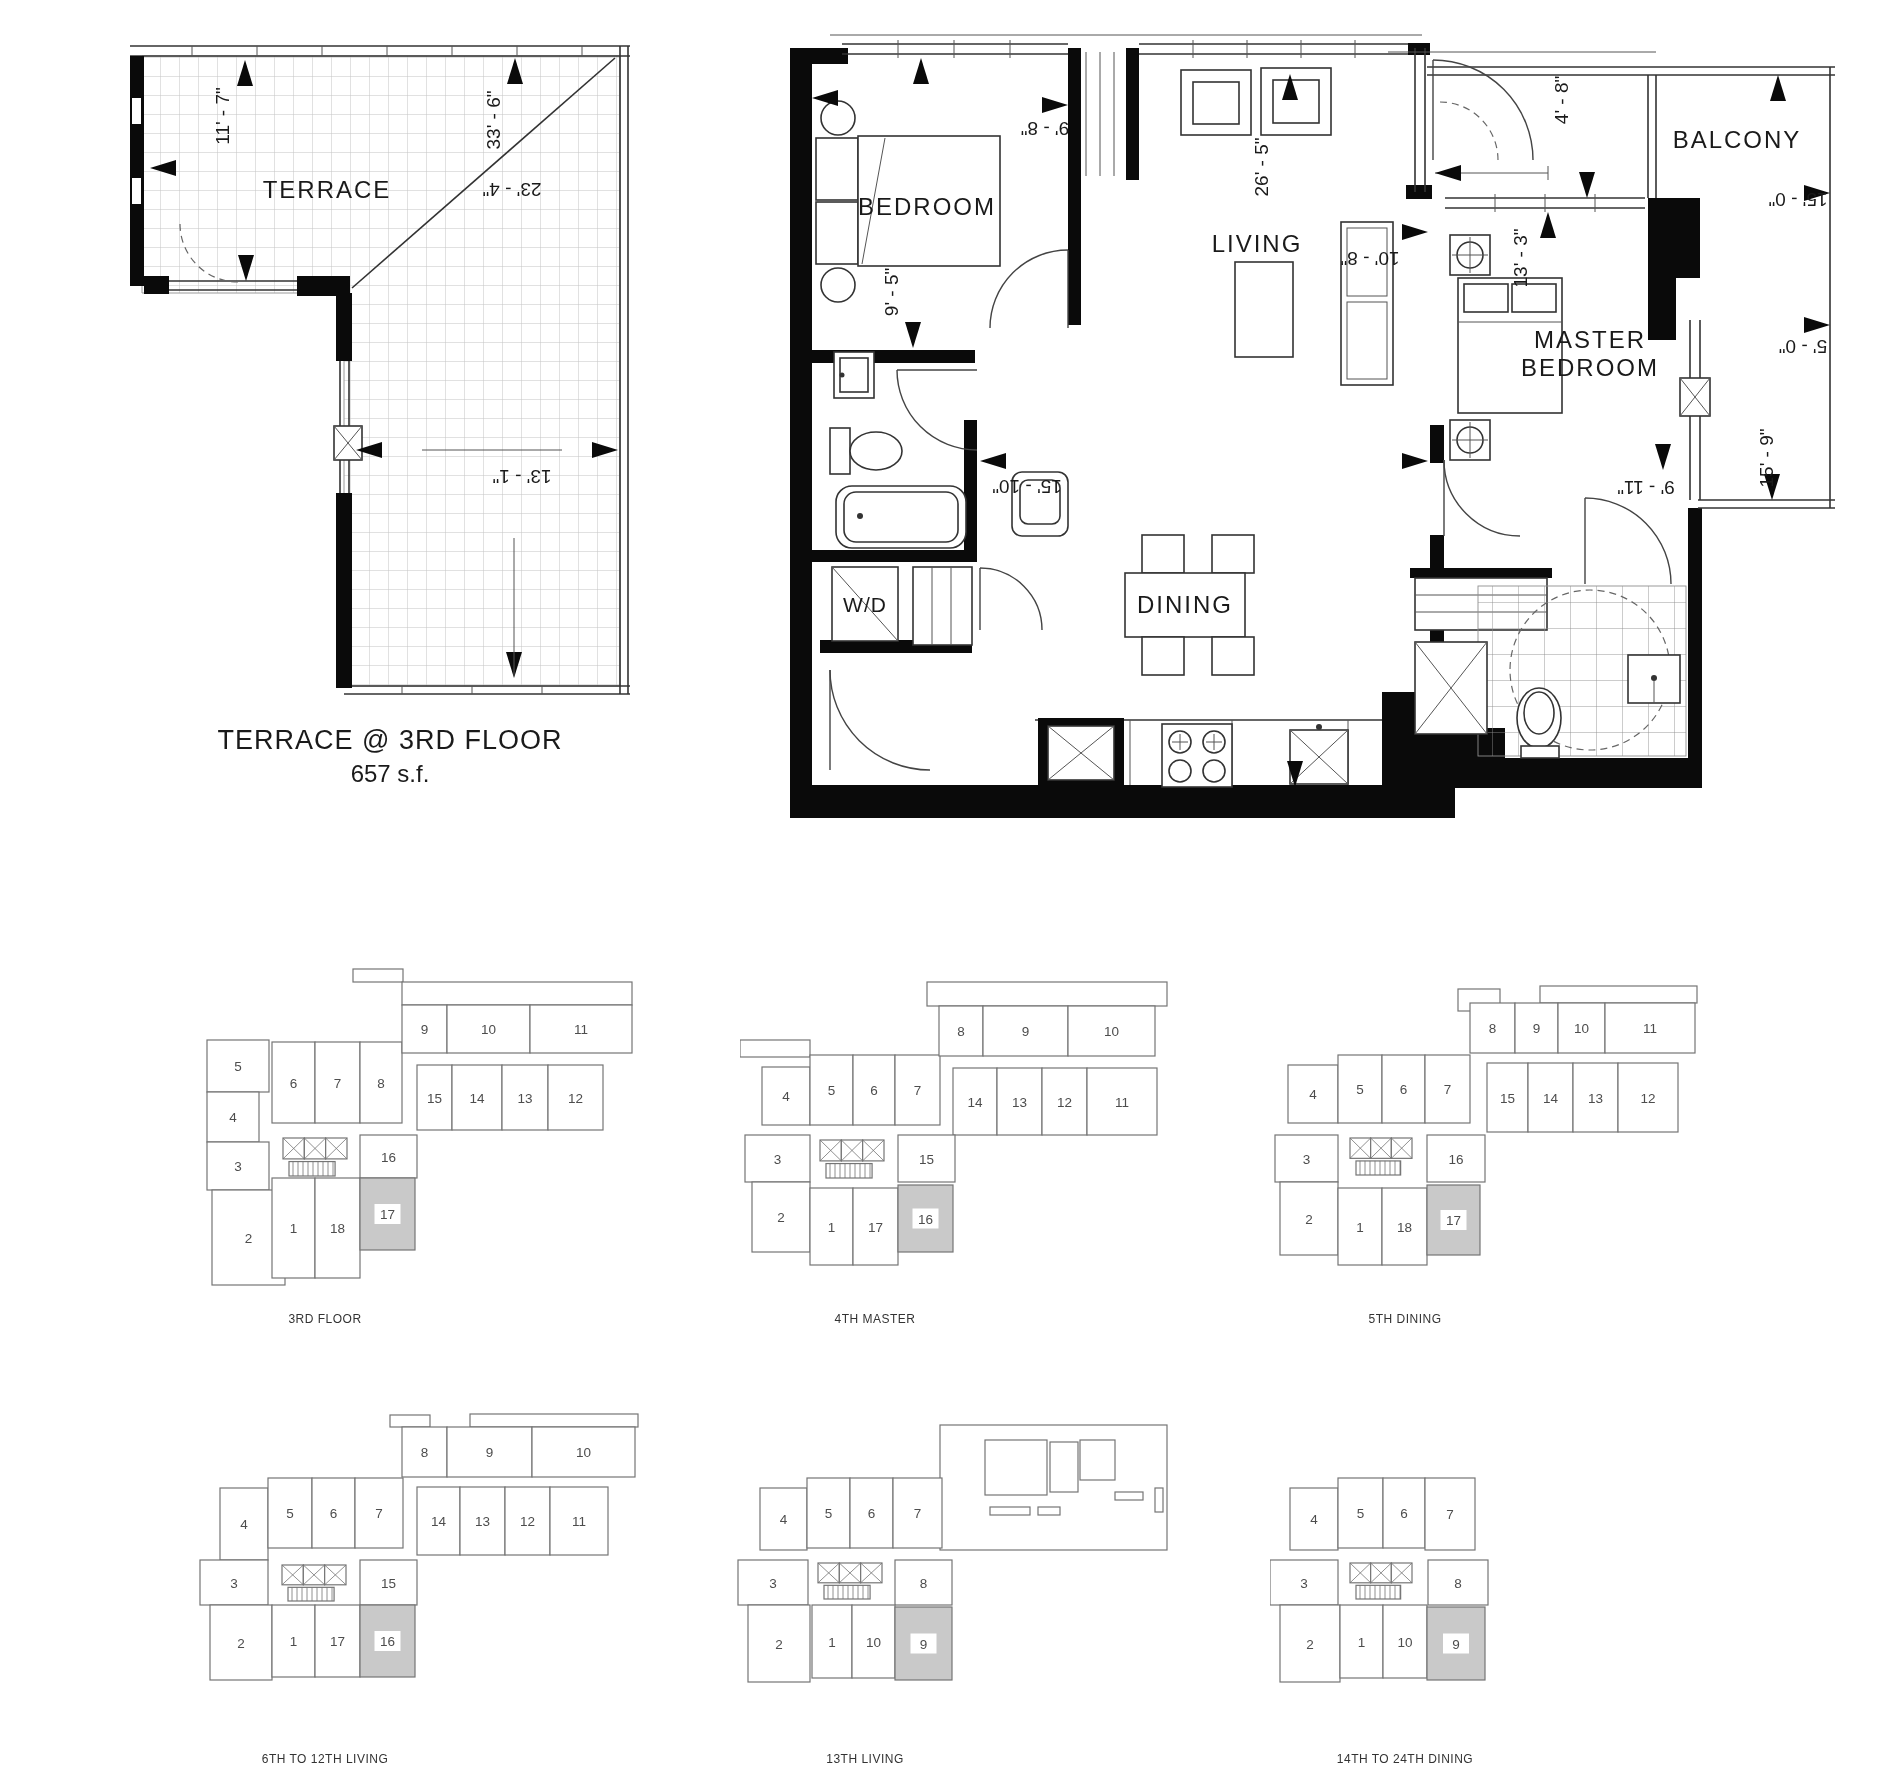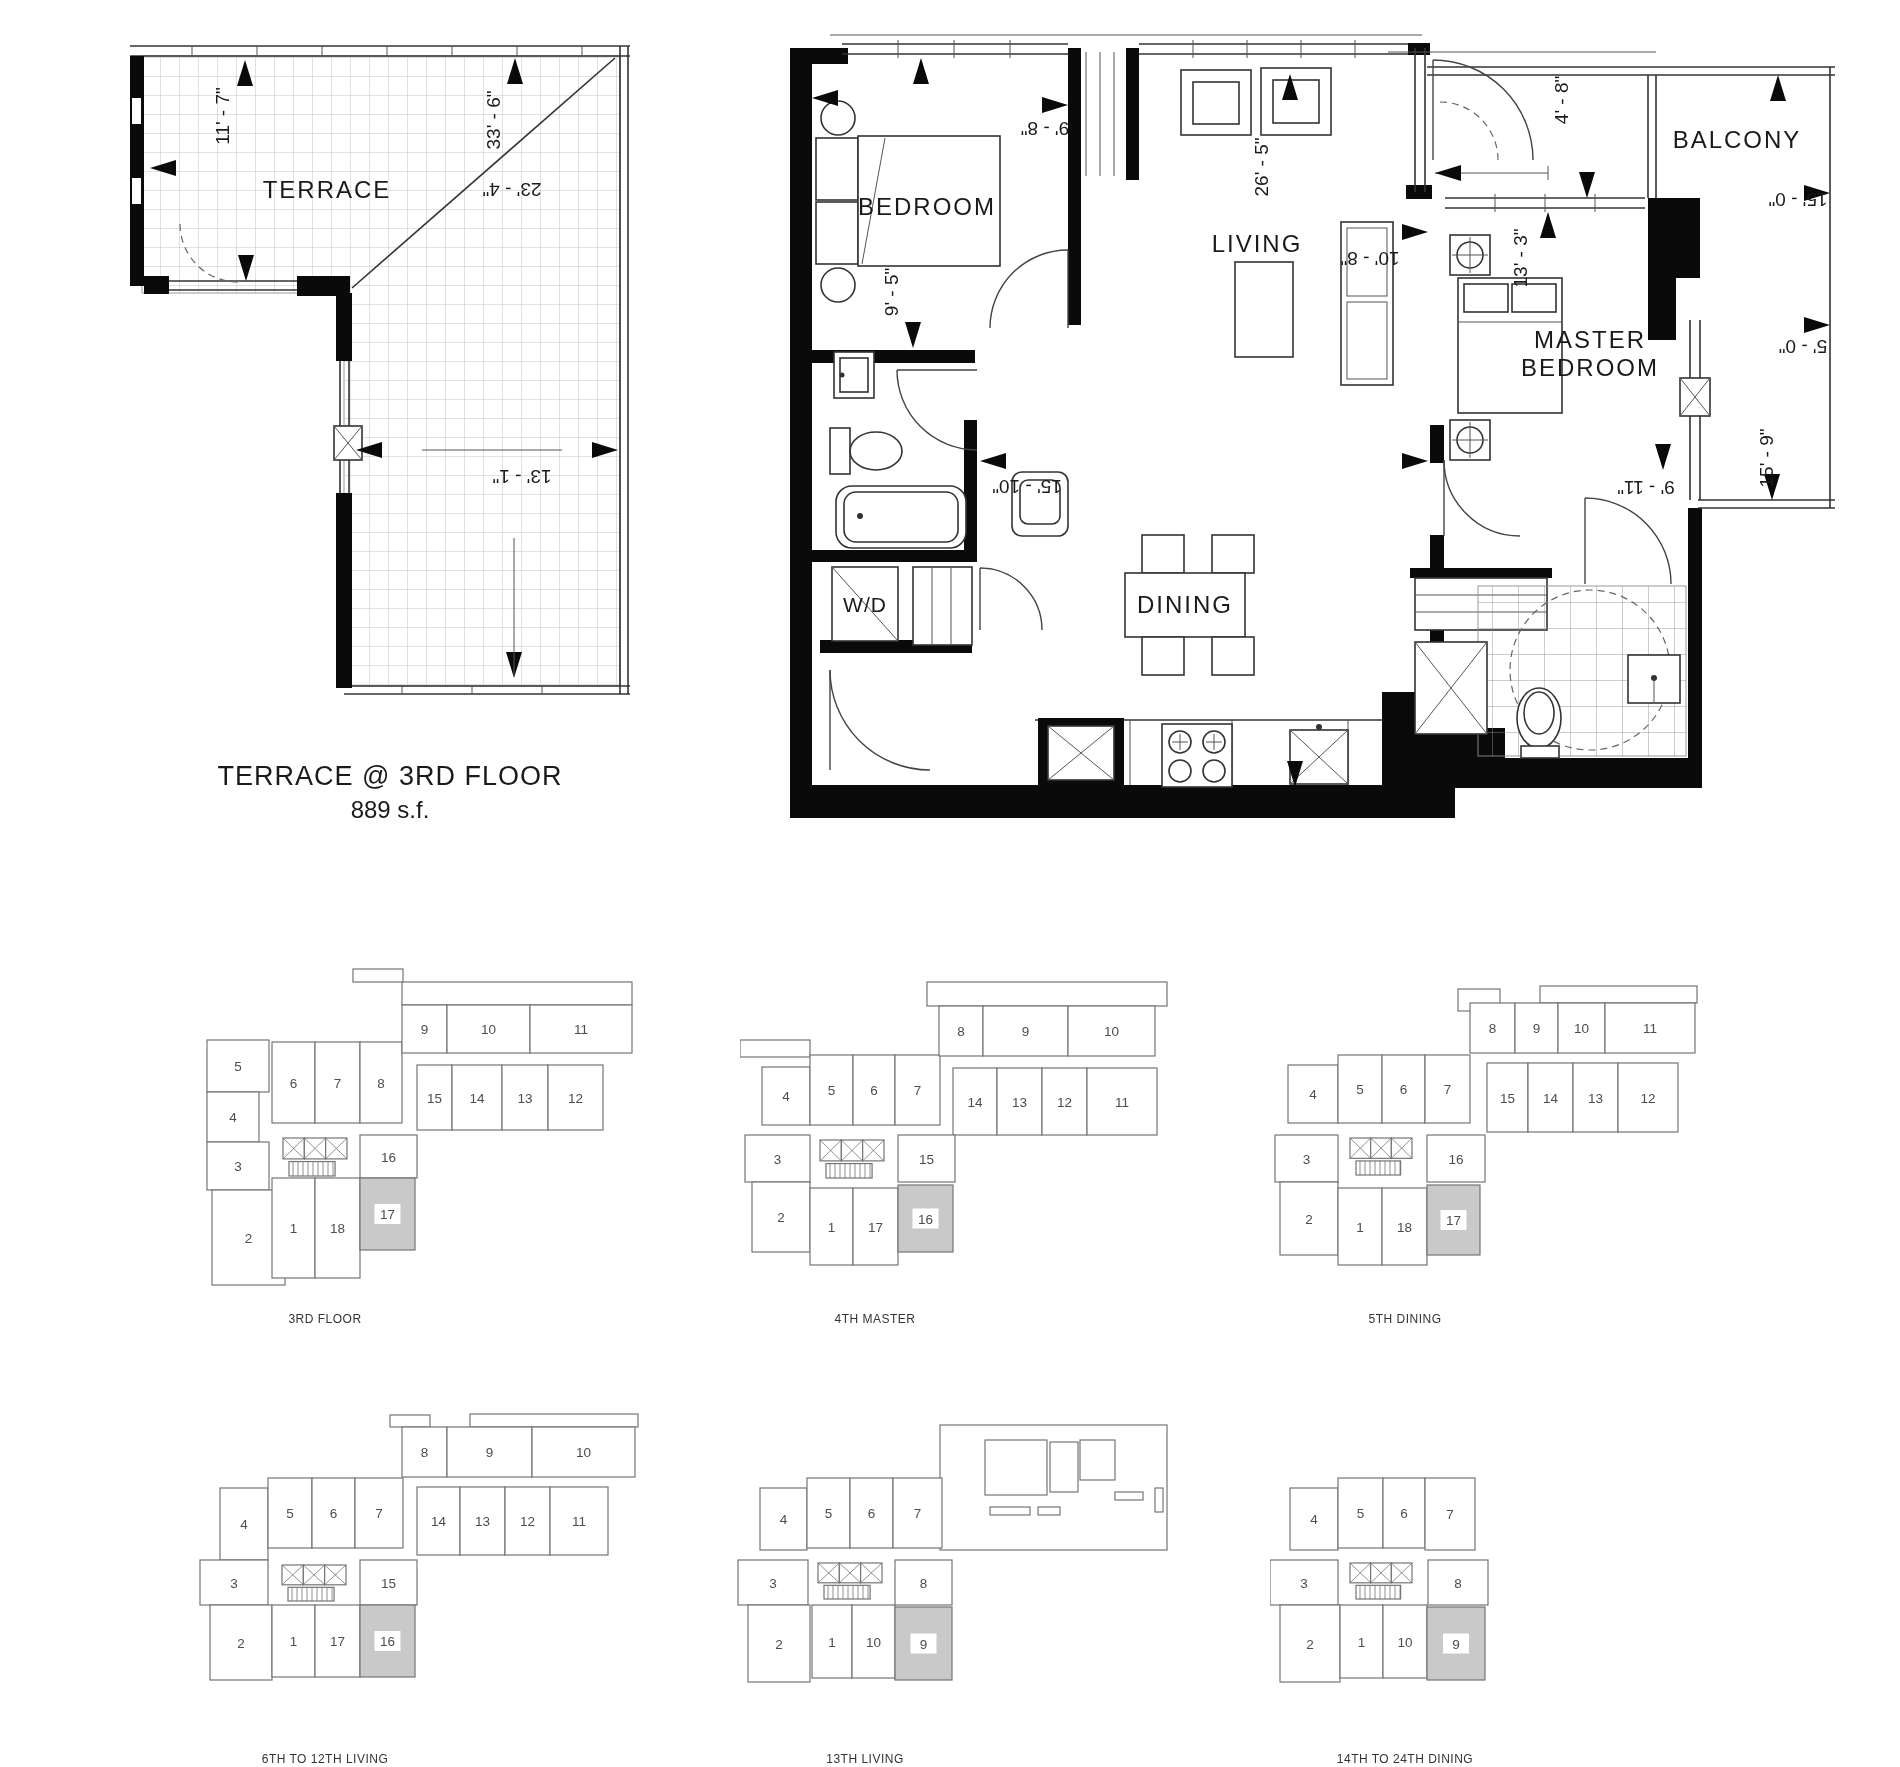--- a/index.html
+++ b/index.html
@@ -94,23 +94,23 @@
       <line class="lnt" x1="392" y1="500" x2="392" y2="638"></line>
     </g>
 
     <text class="dim" transform="translate(107,78) rotate(-90)">11' - 7"</text>
     <text class="dim" transform="translate(378,82) rotate(-90)">33' - 6"</text>
     <text class="dim" transform="translate(390,145) rotate(180)">23' - 4"</text>
     <text class="dim" transform="translate(400,432) rotate(180)">13' - 1"</text>
     <text class="room" x="205" y="160">TERRACE</text>
   </svg>
 
-  <div class="abs caption" style="left:160px;top:722px;width:460px;margin-top:36px;">
+  <div class="abs caption" style="left:160px;top:722px;width:460px;">
     <div class="l1">TERRACE @ 3RD FLOOR</div>
-    <div class="l2">889 s.f.</div>
+    <div class="l2">657 s.f.</div>
   </div>
 
   <svg class="abs" style="left:790px;top:30px;" width="1045" height="800" viewBox="0 0 1045 800">
     <defs>
       <pattern id="tile" width="26" height="26" patternUnits="userSpaceOnUse">
         <path d="M26,0 L0,0 0,26" fill="none" stroke="#8f8f8f" stroke-width="0.9"></path>
       </pattern>
     </defs>
 
     <g>

